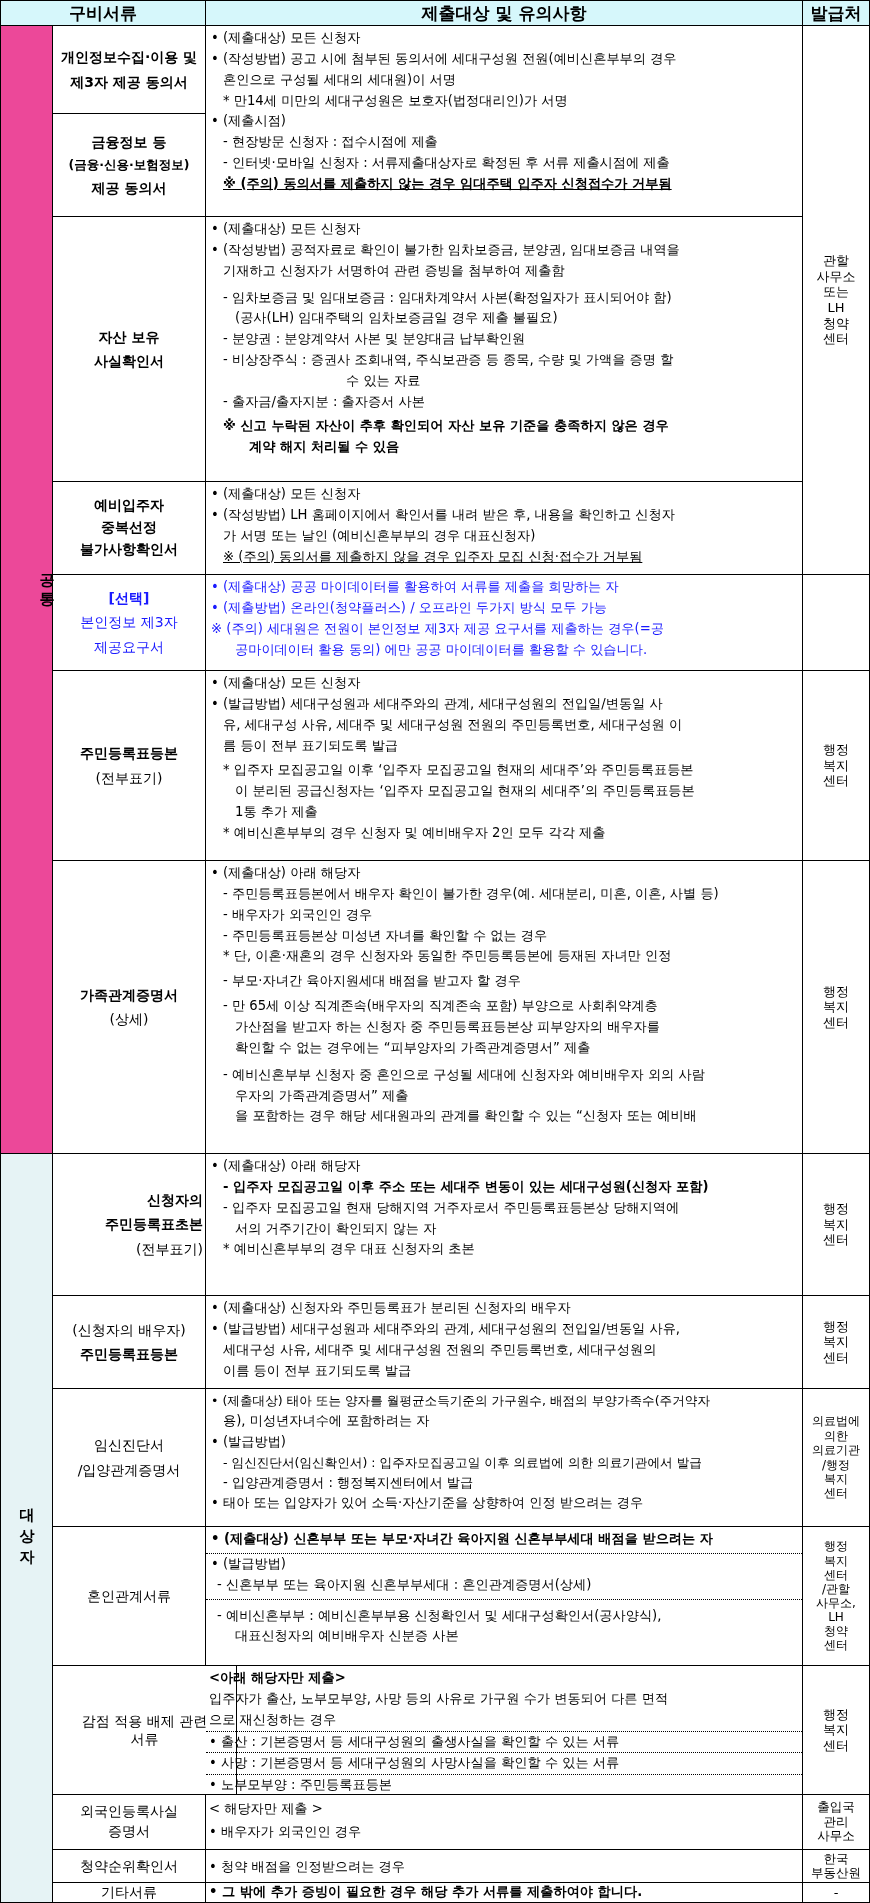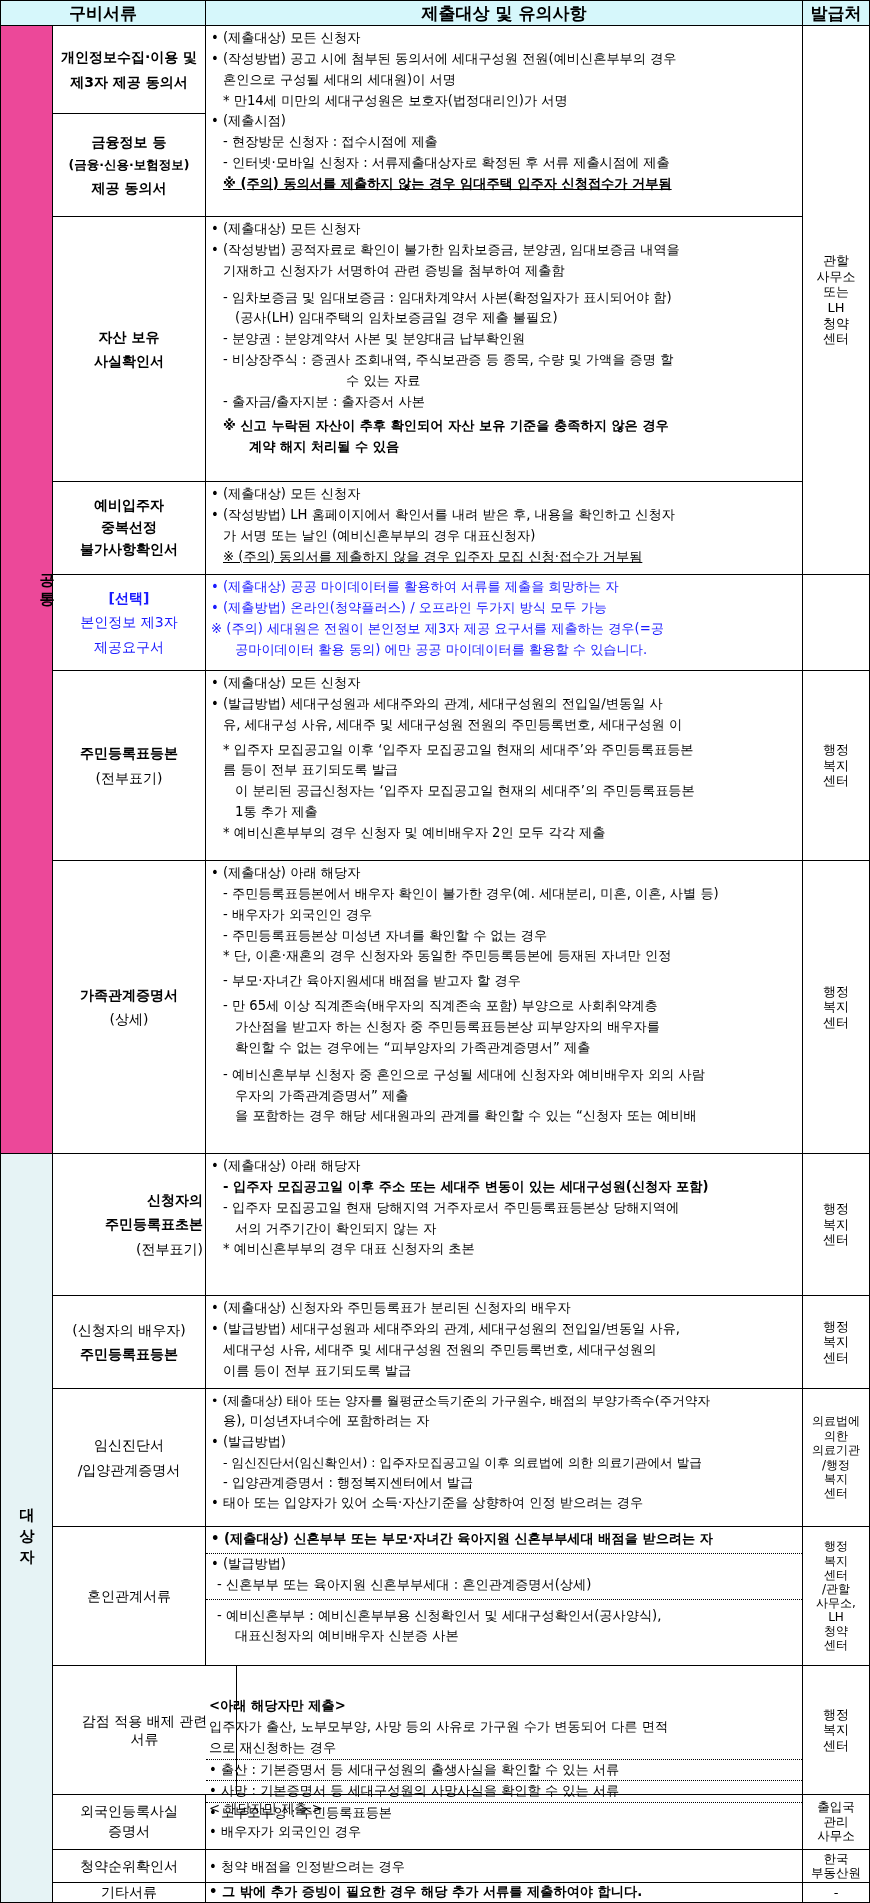--- a/index.html
+++ b/index.html
@@ -115,22 +115,22 @@
   <div class="cell" style="left:802px;top:574px;width:66px;height:96px;border-right:none;"></div>
 
   <div class="cell doc" style="left:52px;top:670px;width:153px;height:190px;">
     <span class="b">주민등록표등본</span>
     <span>(전부표기)</span>
   </div>
   <div class="cell content" style="left:205px;top:670px;width:597px;height:190px;">
     <p>• (제출대상) 모든 신청자</p>
     <p>• (발급방법) 세대구성원과 세대주와의 관계, 세대구성원의 전입일/변동일 사</p>
     <p class="ind1">유, 세대구성 사유, 세대주 및 세대구성원 전원의 주민등록번호, 세대구성원 이</p>
+    <p class="ind1">름 등이 전부 표기되도록 발급</p>
     <p class="ind1" style="margin-top:4px;">* 입주자 모집공고일 이후 ‘입주자 모집공고일 현재의 세대주’와 주민등록표등본</p>
-    <p class="ind1">름 등이 전부 표기되도록 발급</p>
     <p class="ind2">이 분리된 공급신청자는 ‘입주자 모집공고일 현재의 세대주’의 주민등록표등본</p>
     <p class="ind2">1통 추가 제출</p>
     <p class="ind1">* 예비신혼부부의 경우 신청자 및 예비배우자 2인 모두 각각 제출</p>
   </div>
   <div class="cell issuer" style="left:802px;top:670px;width:66px;height:190px;border-right:none;">
     <span>행정</span>
     <span>복지</span>
     <span>센터</span>
   </div>
 
@@ -236,21 +236,21 @@
     <span>LH</span>
     <span>청약</span>
     <span>센터</span>
   </div>
 
   <div class="cell doc" style="left:52px;top:1665px;width:184px;height:129px;">
     <span style="line-height:1.3;">감점 적용 배제 관련</span>
     <span style="line-height:1.3;">서류</span>
   </div>
   <div class="cell content" style="left:205px;top:1665px;width:597px;height:129px;padding:0;">
-    <p class="bold" style="padding:2px 6px 0 3px;margin-top:28px;">&lt;아래 해당자만 제출&gt;</p>
+    <p class="bold" style="padding:2px 6px 0 3px;">&lt;아래 해당자만 제출&gt;</p>
     <p style="padding:0 6px 0 3px;">입주자가 출산, 노부모부양, 사망 등의 사유로 가구원 수가 변동되어 다른 면적</p>
     <p style="padding:0 6px 0 3px;">으로 재신청하는 경우</p>
     <p class="dot" style="padding:0 6px 0 3px;">• 출산 : 기본증명서 등 세대구성원의 출생사실을 확인할 수 있는 서류</p>
     <p class="dot" style="padding:0 6px 0 3px;">• 사망 : 기본증명서 등 세대구성원의 사망사실을 확인할 수 있는 서류</p>
     <p class="dot" style="padding:0 6px 0 3px;">• 노부모부양 : 주민등록표등본</p>
   </div>
   <div class="cell issuer" style="left:802px;top:1665px;width:66px;height:129px;border-right:none;">
     <span>행정</span>
     <span>복지</span>
     <span>센터</span>

